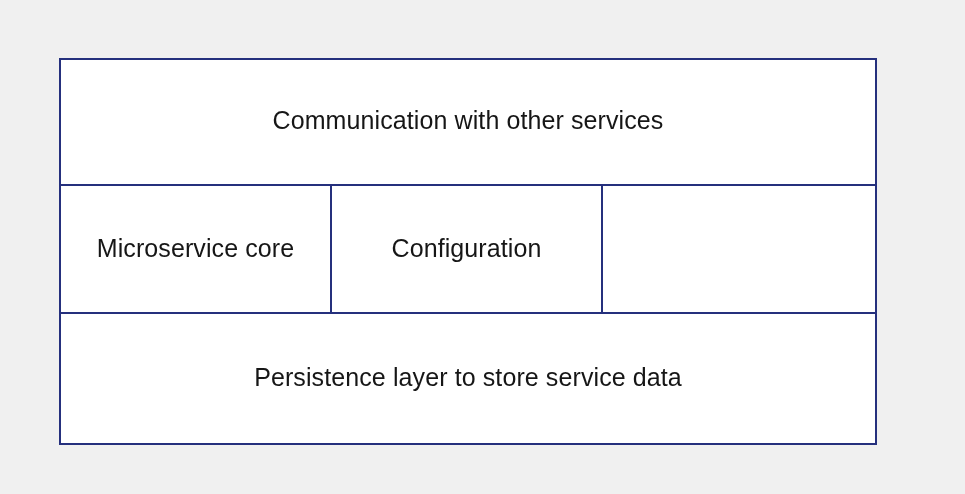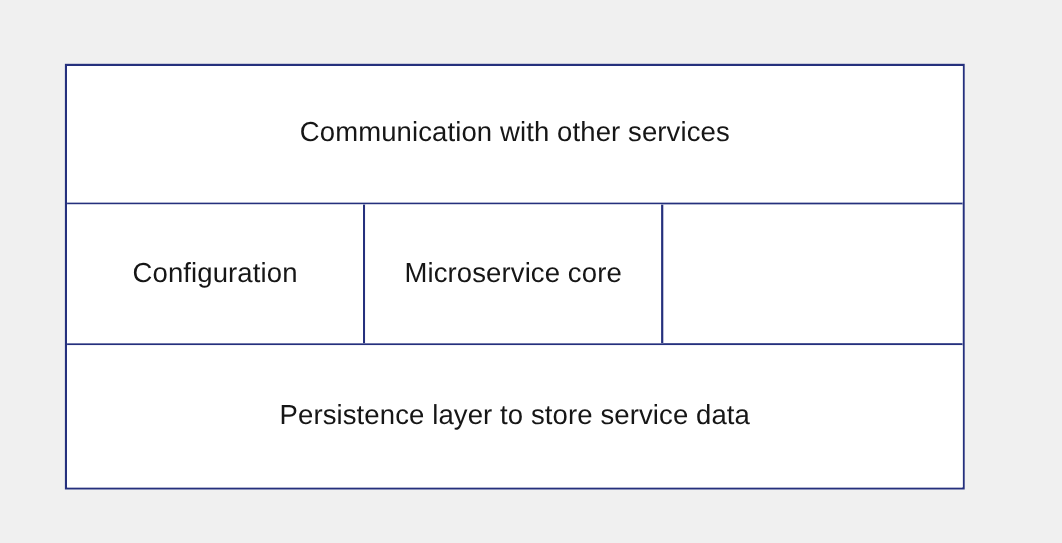--- a/index.html
+++ b/index.html
@@ -101,25 +101,25 @@
 
 <div id="diagram-root">
 
   <div class="row row-communication">
     <div class="cell cell-full">
       <span class="cell-label">Communication with other services</span>
     </div>
   </div>
 
   <div class="row row-core">
+    <div class="cell cell-microservice-core">
+      <span class="cell-label">Microservice core</span>
+    </div>
     <div class="cell cell-configuration">
       <span class="cell-label">Configuration</span>
-    </div>
-    <div class="cell cell-microservice-core">
-      <span class="cell-label">Microservice core</span>
     </div>
   </div>
 
   <div class="row row-persistence">
     <div class="cell cell-full">
       <span class="cell-label">Persistence layer to store service data</span>
     </div>
   </div>
 
 </div>

